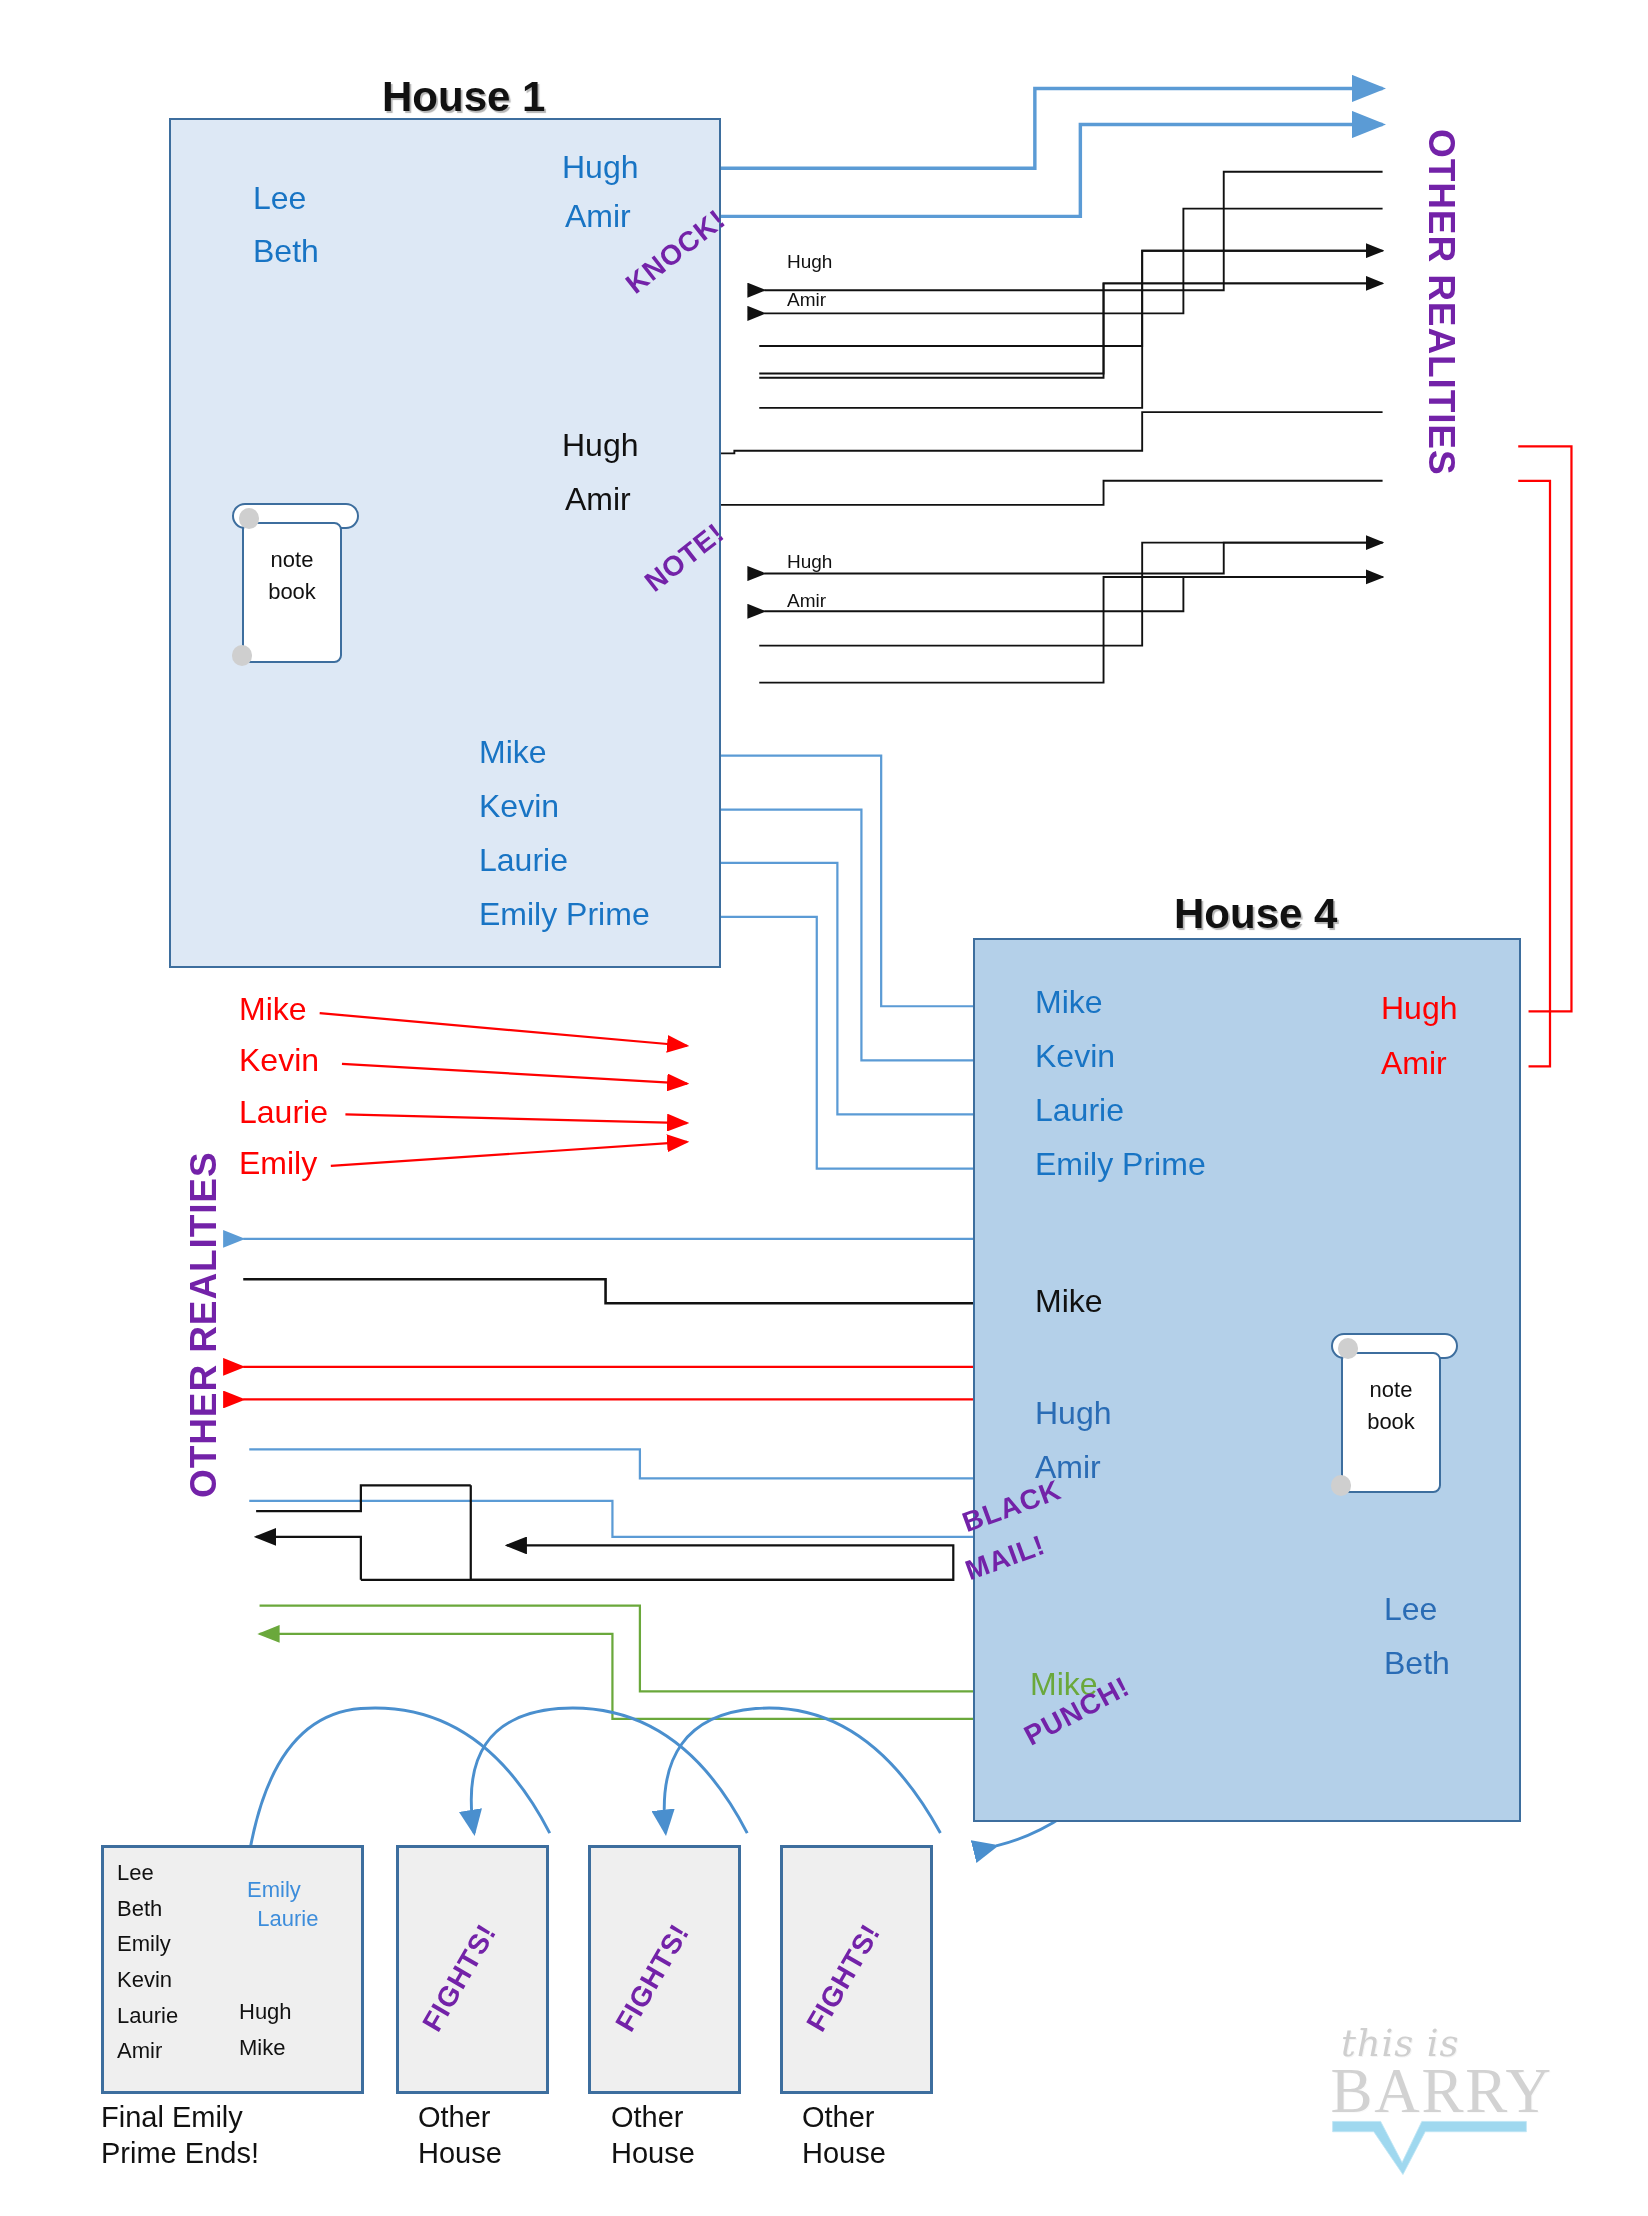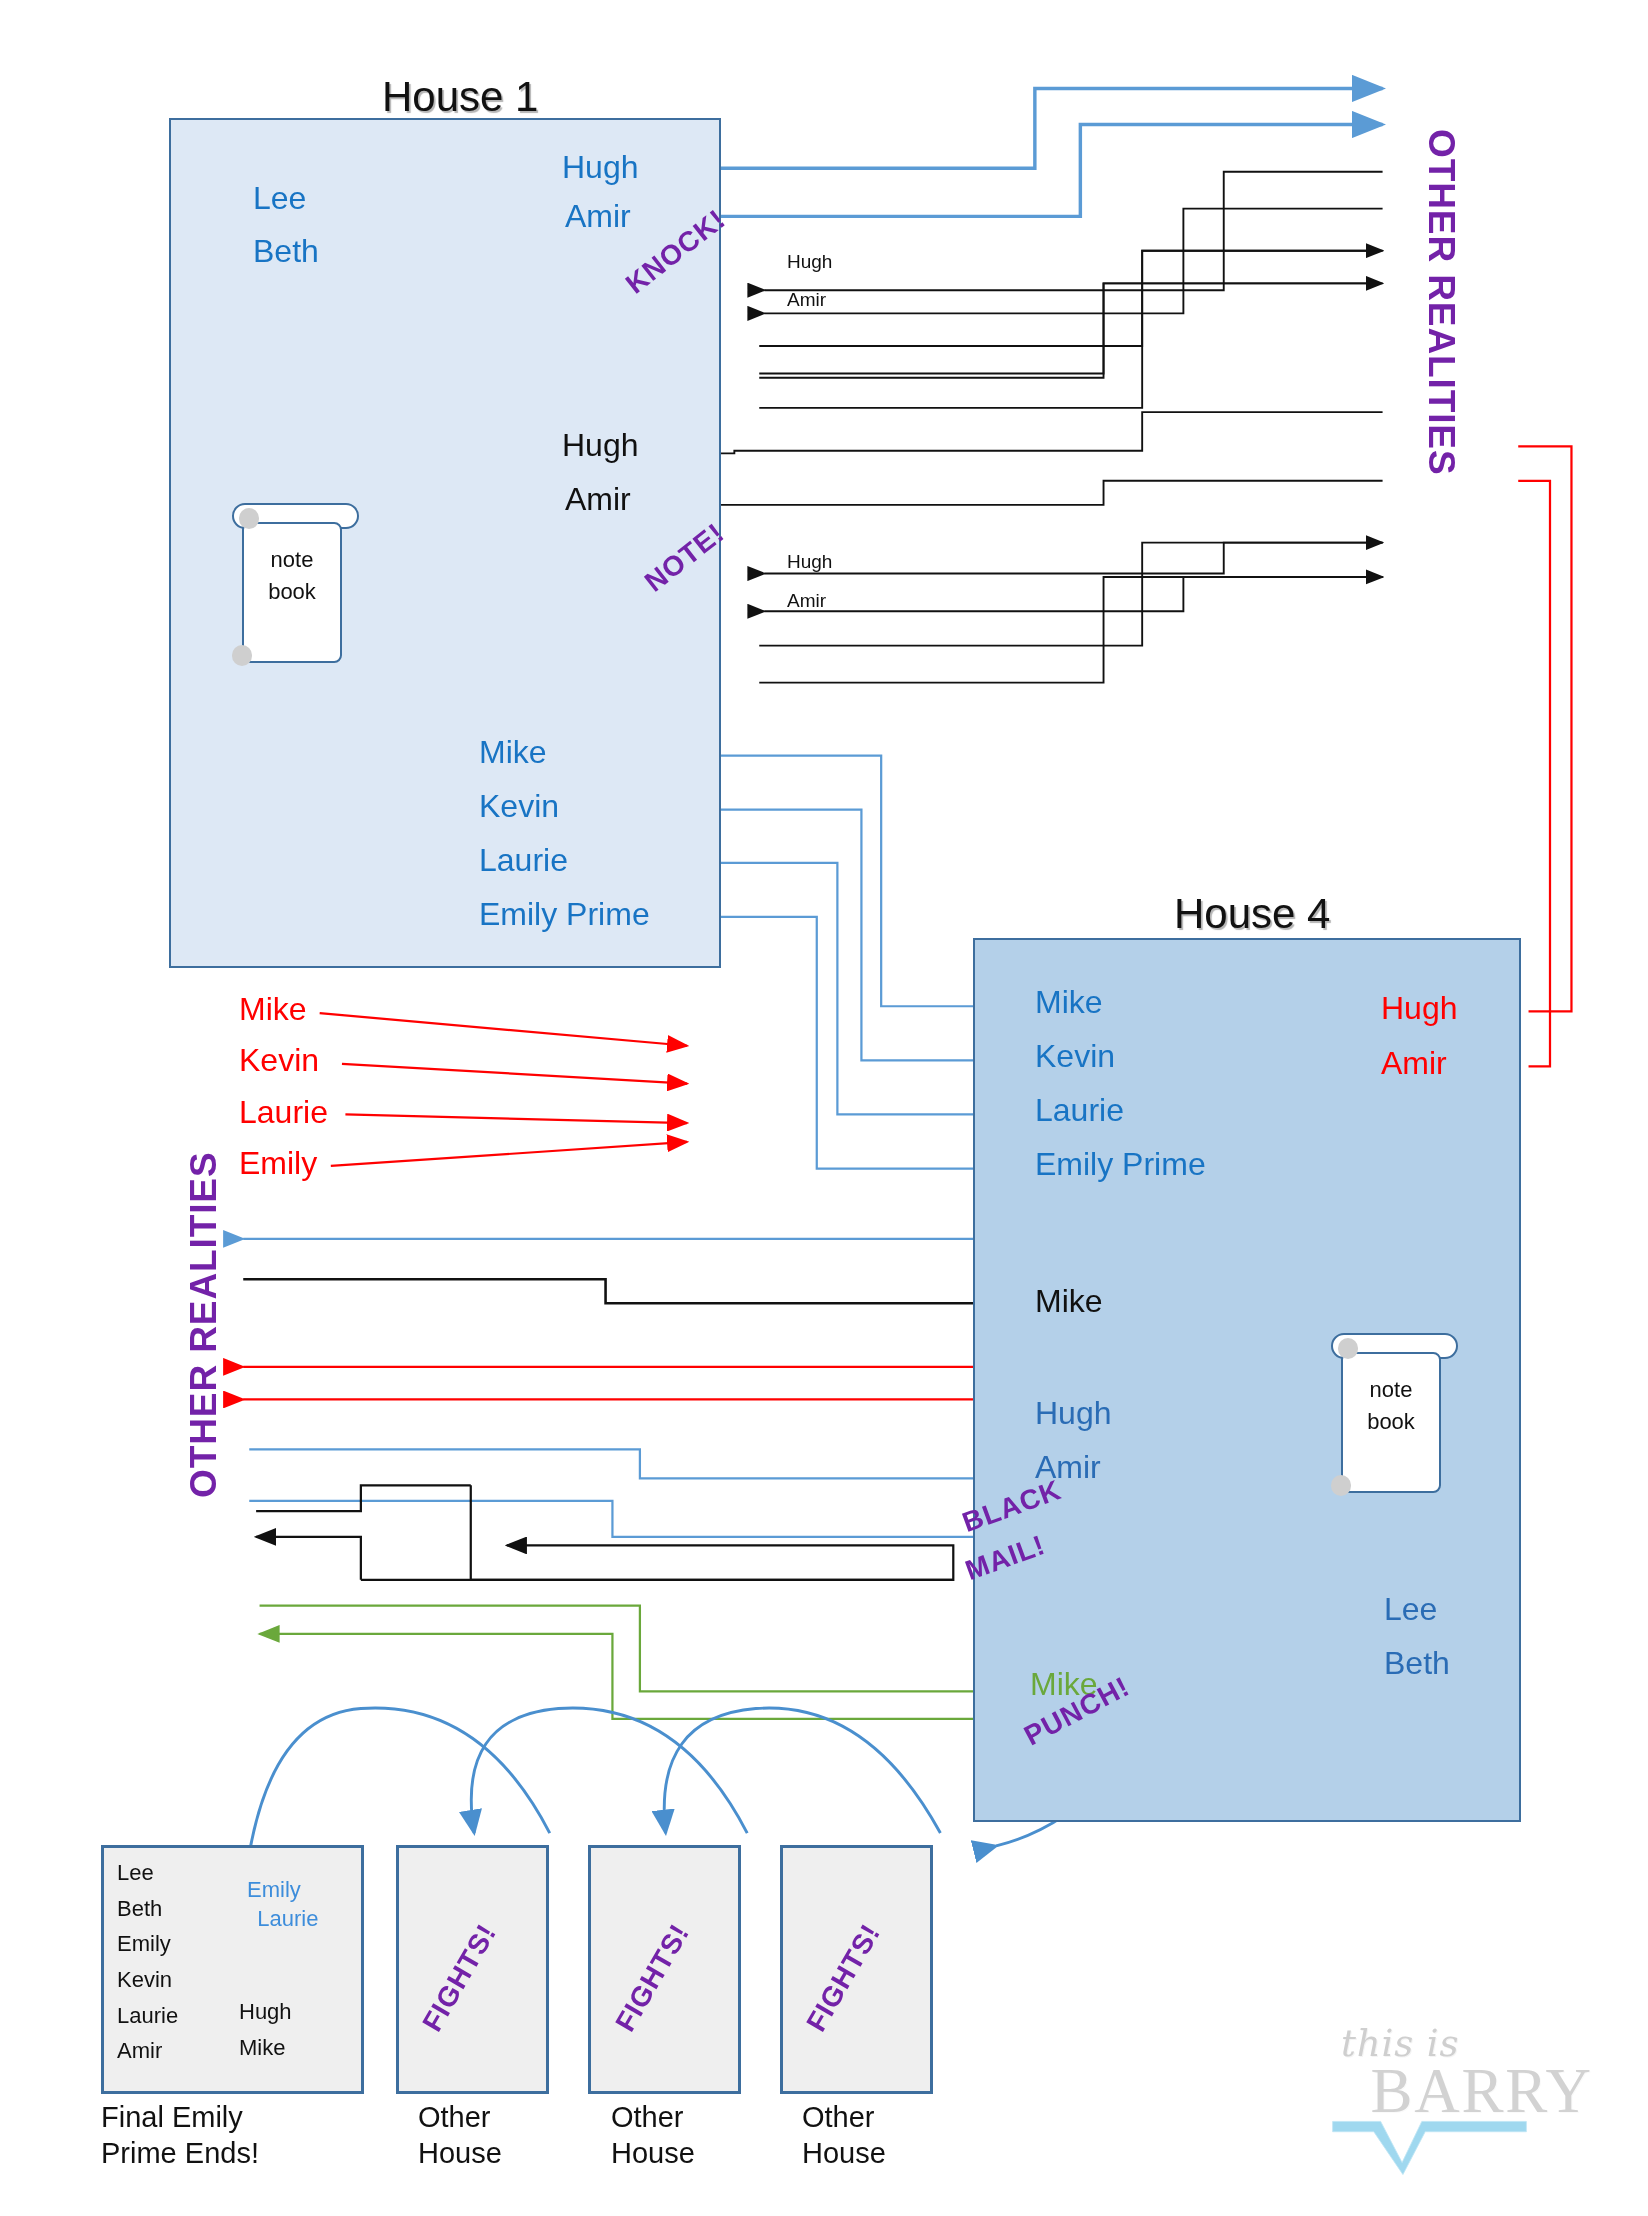--- a/index.html
+++ b/index.html
@@ -2,21 +2,21 @@
 <html style="font-size:13.7px"><head>
 <meta charset="utf-8">
 <style>
   html,body{margin:0;padding:0;background:#ffffff;}
   body{font-family:"Liberation Sans",sans-serif;}
   #stage{position:relative;width:1649px;height:2216px;background:#fff;overflow:hidden;}
   #svg{position:absolute;left:0;top:0;width:1649px;height:2216px;}
 
   .lbl{position:absolute;white-space:nowrap;line-height:1;}
 
-  .house-title{font-size:42px;color:#111;font-weight:400;
+  .house-title{font-size:42px;color:#111;font-weight:700;
      text-shadow:1.7px 1.7px 0.9px rgba(120,120,120,.55);}
 
   .house-box{position:absolute;box-sizing:border-box;border:2.6px solid #3d6e9e;}
   .h1{background:#dde8f5;}
   .h2{background:#b4d0e9;}
 
   .nm{font-size:32px;}
   .nm-blue{color:#1874c4;}
   .nm-blue2{color:#2a6cb5;}
   .nm-red{color:#ff0000;}
@@ -45,21 +45,21 @@
   .fcol2{position:absolute;font-size:22px;color:#111;line-height:1.62;}
   .eprime{position:absolute;font-size:22px;color:#3d8ddb;line-height:1.3;}
 
   
   #logo{position:absolute;left:1322px;top:2022px;width:249px;height:150px;text-align:center;}
   .lg-this{position:absolute;left:19px;top:0px;font-family:"DejaVu Serif",serif;
     font-style:italic;font-size:37px;color:#cfcfcf;letter-spacing:0.9px;
     text-shadow:0.9px 0.9px 0 #f4f4f4;}
   .lg-barry{position:absolute;left:8.6px;top:33px;font-family:"Liberation Serif",serif;
     font-size:63px;color:#d2d2d2;letter-spacing:1.7px;
-    text-shadow:0.9px 0.9px 0 #fafafa;margin-left:40px;}
+    text-shadow:0.9px 0.9px 0 #fafafa;}
 </style>
 </head>
 <body>
 
 <div id="stage">
 
   <svg id="svg" viewBox="0 0 1920 2581">
     <defs>
       <marker id="abR" markerWidth="10" markerHeight="8" refX="9" refY="4" orient="auto" markerUnits="strokeWidth">
         <path d="M0,0 L10,4 L0,8 z" fill="#5b9bd5"></path>

